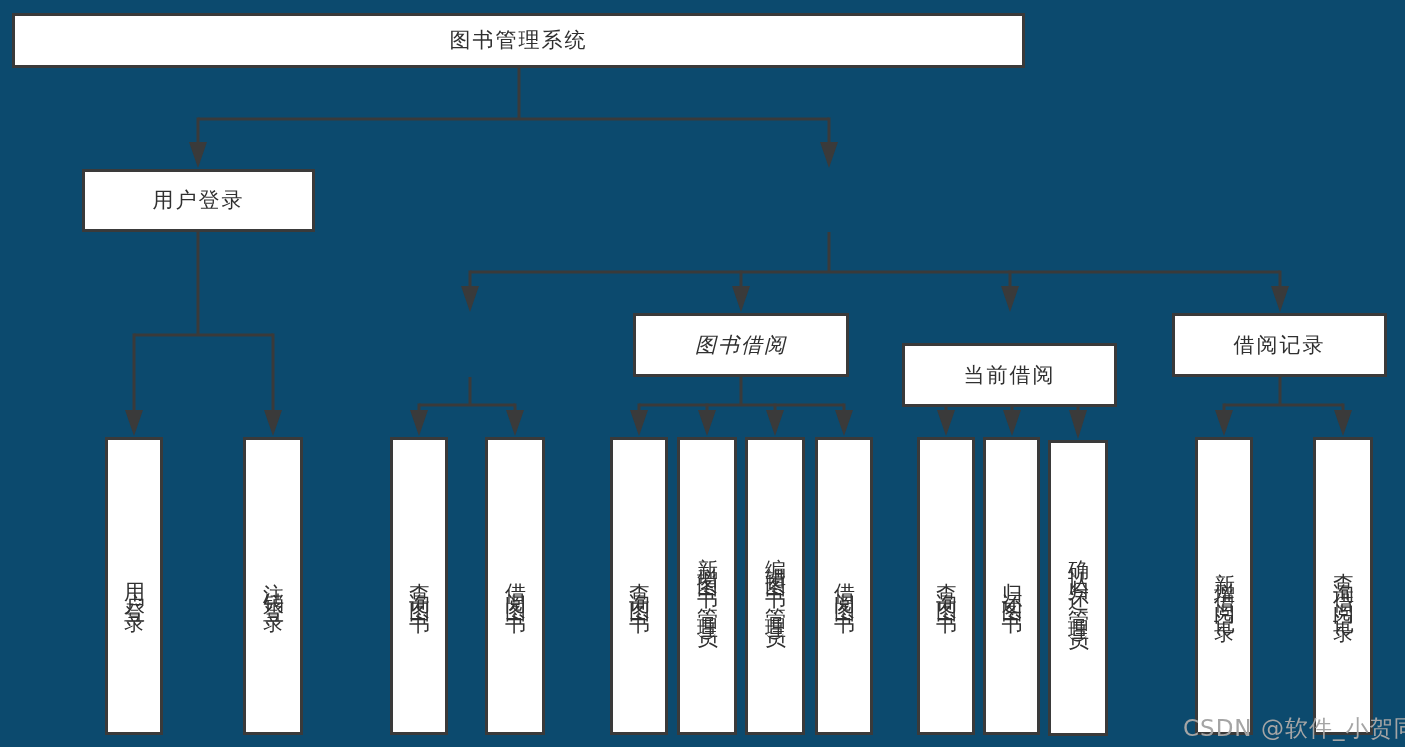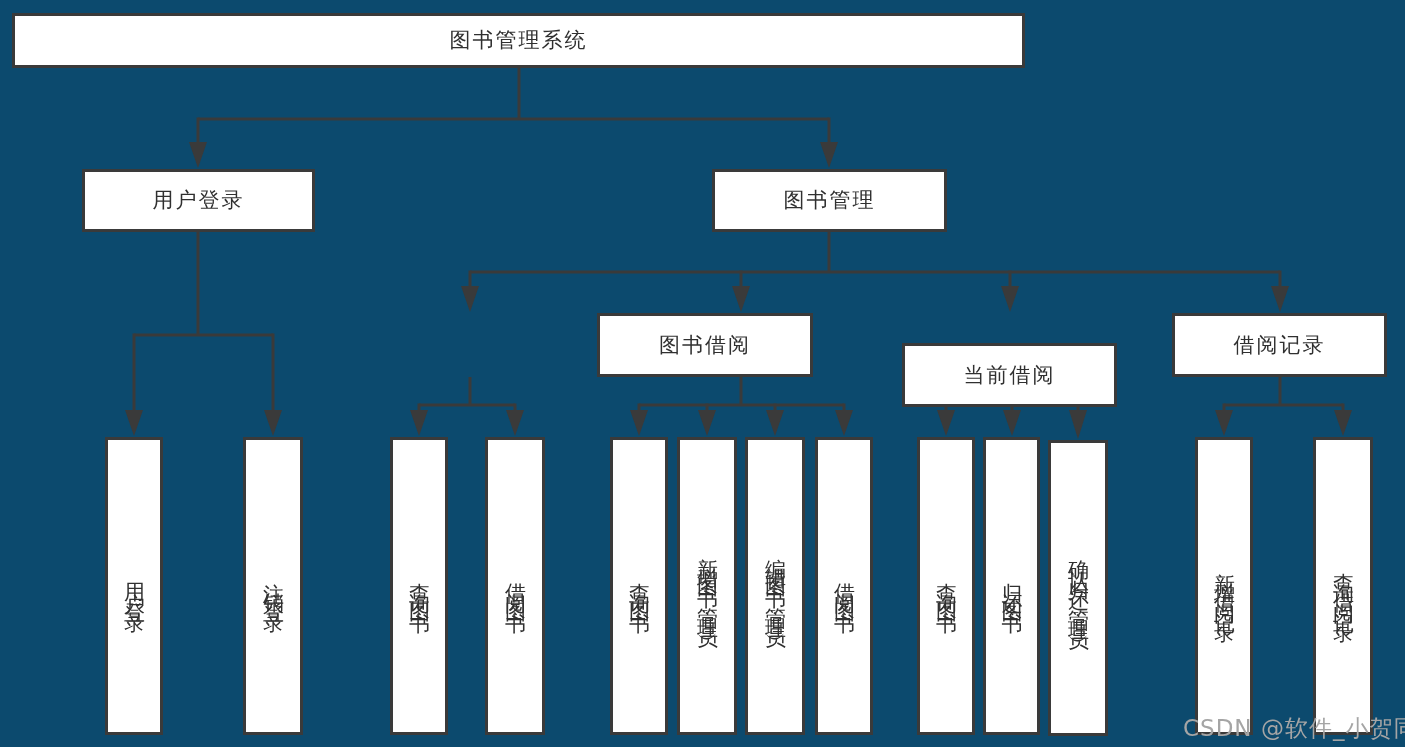--- a/index.html
+++ b/index.html
@@ -22,21 +22,21 @@
   }
   .watermark{
     position:absolute;left:1183px;top:713px;z-index:5;
     font-size:23px;color:#a5a5a5;letter-spacing:1px;white-space:nowrap;
   }
   
   #n-root{left:12px;top:13px;width:1013px;height:55px;}
   #n-l2-user{left:82px;top:169px;width:233px;height:63px;}
   #n-l2-book{left:712px;top:169px;width:235px;height:63px;}
   #n-l3-newrec{left:362px;top:313px;width:216px;height:64px;}
-  #n-l3-borrow{left:597px;top:313px;width:216px;height:64px;}
+  #n-l3-borrow{left:633px;top:313px;width:216px;height:64px;font-style:italic;}
   #n-l3-current{left:902px;top:313px;width:215px;height:64px;margin-top:30px;}
   #n-l3-records{left:1172px;top:313px;width:215px;height:64px;}
   #n-g1-a{left:105px;top:437px;width:58px;height:298px;}
   #n-g1-b{left:243px;top:437px;width:60px;height:298px;}
   #n-g2-a{left:390px;top:437px;width:58px;height:298px;}
   #n-g2-b{left:485px;top:437px;width:60px;height:298px;}
   #n-g3-a{left:610px;top:437px;width:58px;height:298px;}
   #n-g3-b{left:677px;top:437px;width:60px;height:298px;}
   #n-g3-c{left:745px;top:437px;width:60px;height:298px;}
   #n-g3-d{left:815px;top:437px;width:58px;height:298px;}
@@ -120,21 +120,20 @@
       <polygon points="1069,410 1087,410 1078,439"></polygon>
 
       <polygon points="1215,410 1233,410 1224,436"></polygon>
       <polygon points="1334,410 1352,410 1343,436"></polygon>
     </g>
   </svg>
 
   <div id="n-root" class="node h-node">图书管理系统</div>
 
   <div id="n-l2-user" class="node h-node">用户登录</div>
-  <div id="n-l2-book" class="node h-node">图书管理</div>
 
   <div id="n-l3-borrow" class="node h-node">图书借阅</div>
   <div id="n-l3-current" class="node h-node">当前借阅</div>
   <div id="n-l3-records" class="node h-node">借阅记录</div>
 
   <div id="n-g1-a" class="node v-node">用户登录</div>
   <div id="n-g1-b" class="node v-node">注销登录</div>
 
   <div id="n-g2-a" class="node v-node">查询图书</div>
   <div id="n-g2-b" class="node v-node">借阅图书</div>

